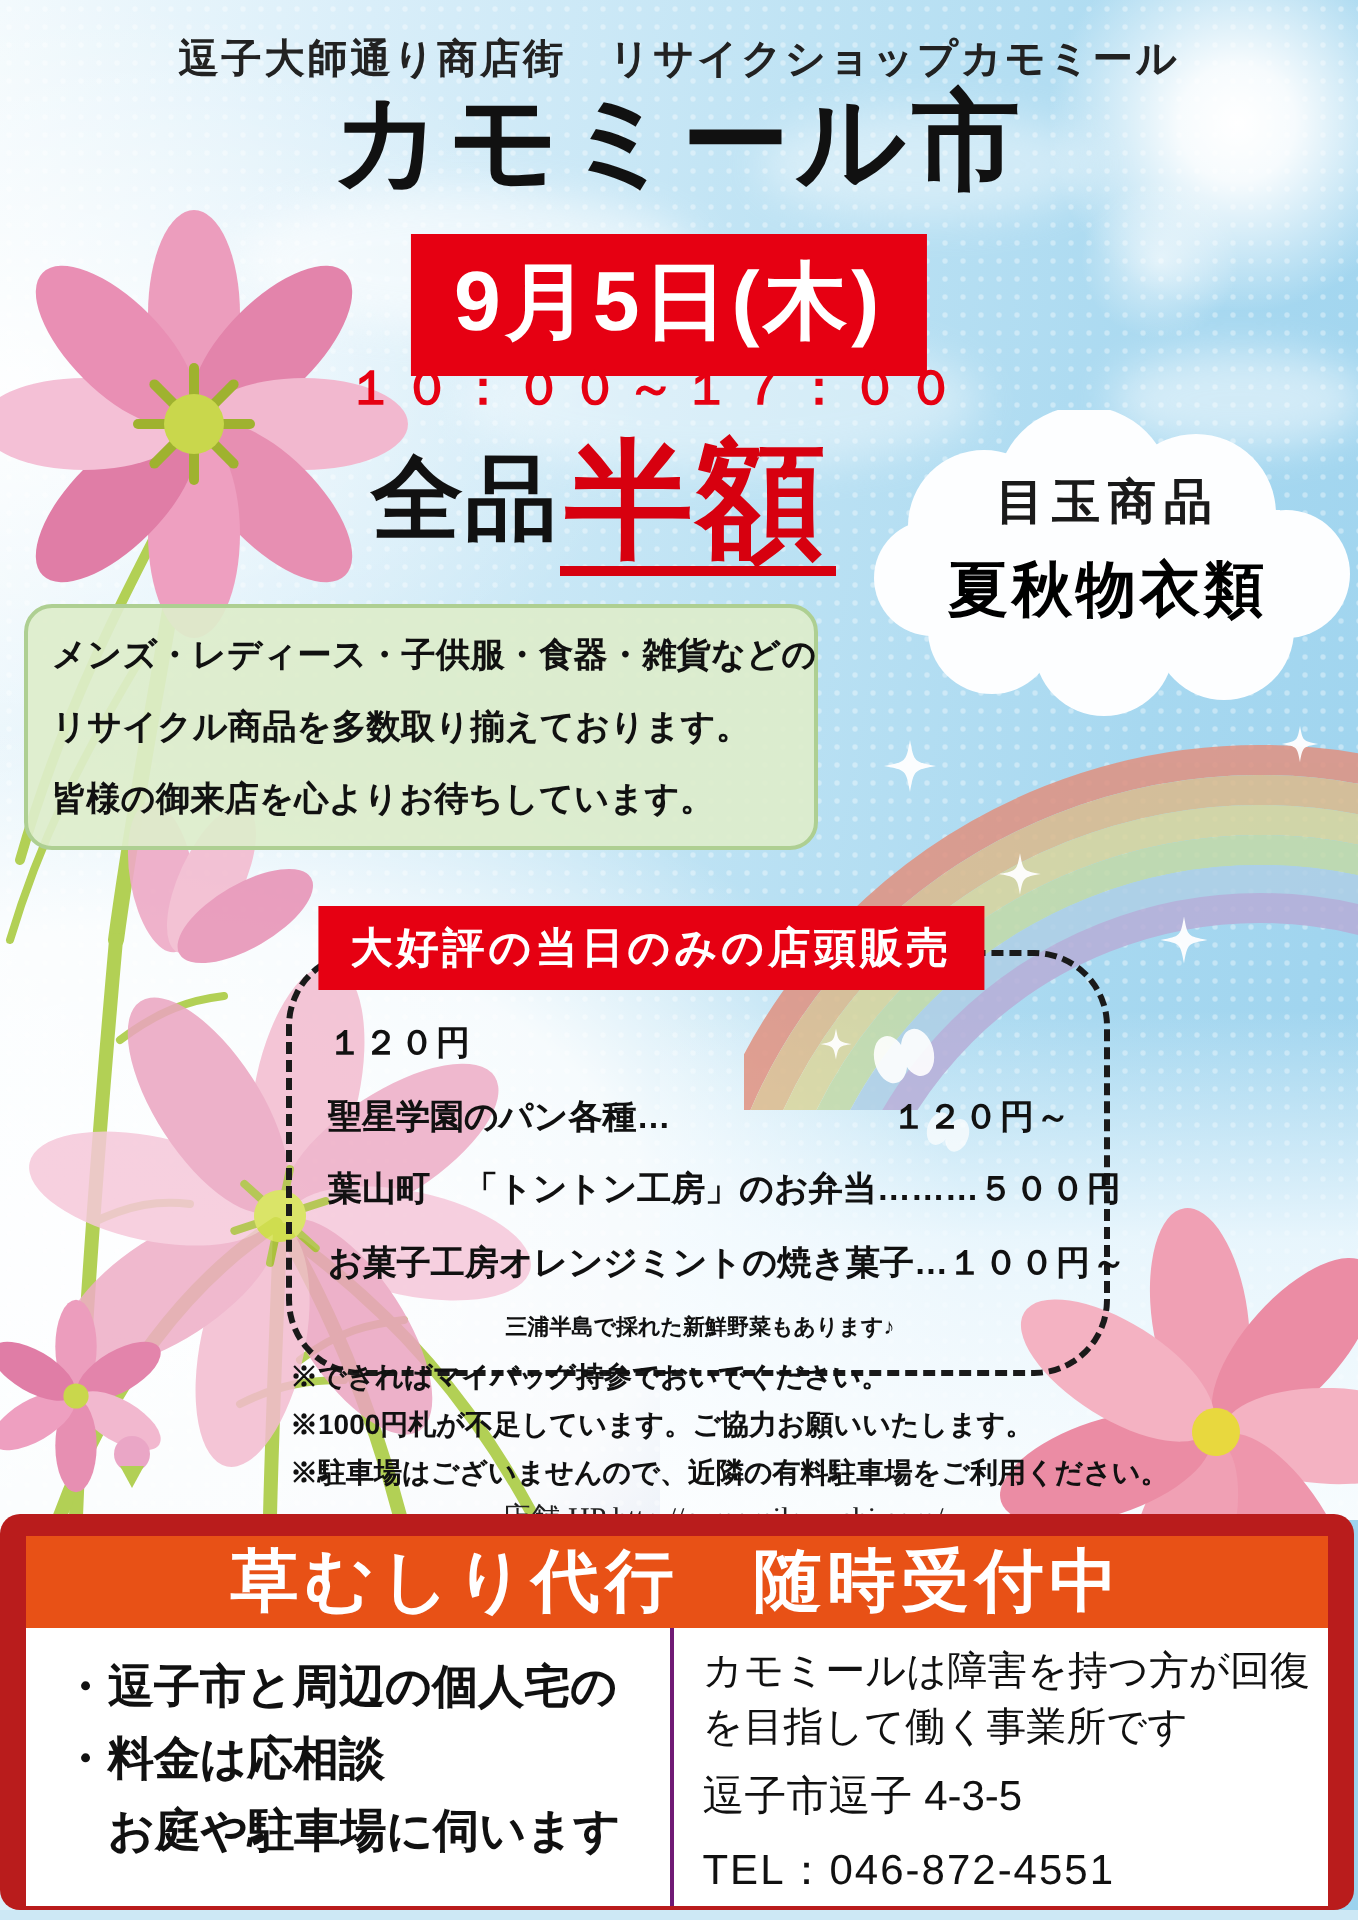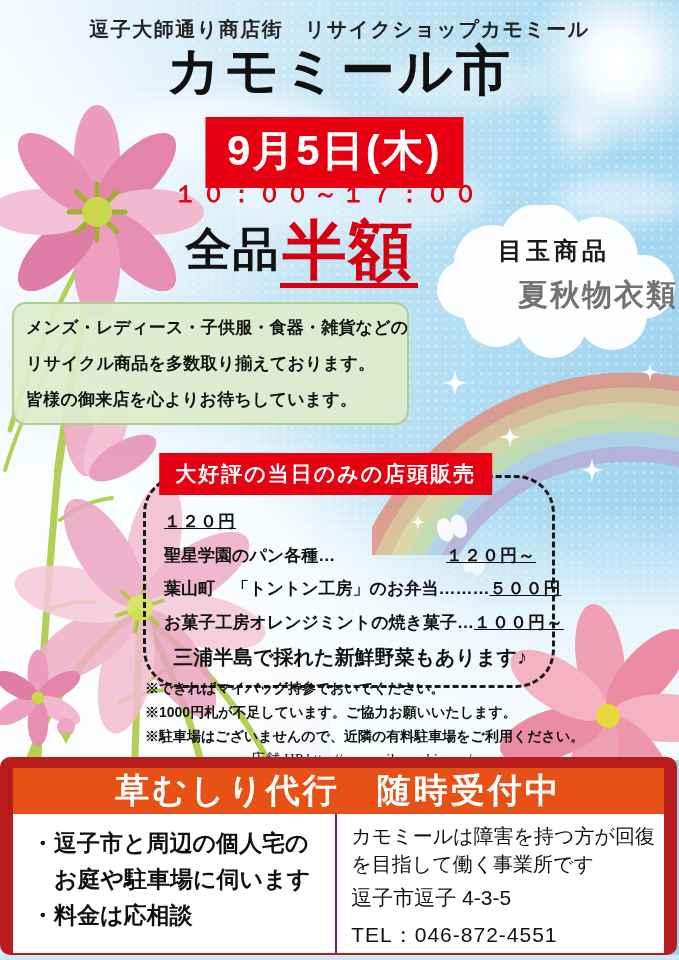--- a/index.html
+++ b/index.html
@@ -41,37 +41,37 @@
   .zenpin{font-size:46px;font-weight:700;color:#111;margin-bottom:7px;letter-spacing:1px;}
   .hangaku{font-size:64px;font-weight:800;color:#d7000f;border-bottom:5px solid #d7000f;
     line-height:1.02;padding:0 3px;letter-spacing:2px;}
   
   .cloud-bubble{left:430px;top:205px;width:248px;height:155px;}
   .cloud-bubble svg{position:absolute;inset:0;}
   .cloud-text{position:absolute;inset:0;text-align:center;}
   .featured-label{position:absolute;top:30px;width:100%;font-size:24px;font-weight:600;
     letter-spacing:4px;color:#1a1a1a;}
   .featured-item{position:absolute;top:70px;width:100%;font-size:30px;font-weight:700;
-    letter-spacing:2px;color:#737373;text-align:right;}
+    letter-spacing:2px;color:#000000;}
   
   .intro-box{left:12px;top:302px;width:397px;height:123px;box-sizing:border-box;
     background:rgba(221,237,203,.92);border:2px solid #aecf92;border-radius:14px;
     display:flex;flex-direction:column;justify-content:space-around;padding:6px 12px;}
   .intro-box div{font-size:17px;font-weight:700;letter-spacing:.2px;white-space:nowrap;}
   
   .sale-box{left:143px;top:475px;width:412px;height:213px;box-sizing:border-box;
     border:3px dashed #1a1a1a;border-radius:38px;display:flex;flex-direction:column;
     justify-content:space-between;padding:32px 16px 12px 18px;}
   .sale-heading{position:absolute;top:-25px;left:50%;transform:translateX(-57%);
     background:#e60012;color:#fff;font-size:21px;font-weight:700;padding:7px 16px;
     letter-spacing:2px;white-space:nowrap;}
   .sale-item{display:flex;justify-content:space-between;font-size:17px;font-weight:700;
     white-space:nowrap;}
-  .sale-item .price{letter-spacing:1px;text-decoration:underline;}
-  .sale-footer{text-align:center;font-size:20px;font-weight:700;padding-bottom:2px;}
+  .sale-item .price{letter-spacing:1px;}
+  .sale-footer{text-align:center;font-size:11px;font-weight:700;padding-bottom:2px;}
   
   .notes{left:145px;top:676px;width:432px;}
   .note-line{font-size:14px;font-weight:700;line-height:24px;color:#111;white-space:nowrap;}
   .homepage{font-family:"Liberation Serif",serif;font-size:15px;text-align:center;
     margin-top:2px;color:#222;}
   
   .bottom-section{left:0;top:757px;width:677px;height:198px;box-sizing:border-box;
     background:#b91c1c;border-radius:10px;padding:11px 13px 25px;display:flex;
     flex-direction:column;}
   .bottom-banner{height:58px;display:flex;align-items:center;justify-content:center;
@@ -291,22 +291,22 @@
     <div class="note-line">※1000円札が不足しています。ご協力お願いいたします。</div>
     <div class="note-line">※駐車場はございませんので、近隣の有料駐車場をご利用ください。</div>
     <div class="homepage">店舗 HP http://camomile-zushi.com/</div>
   </div>
 
   <div class="bottom-section abs">
     <div class="bottom-banner">草むしり代行　随時受付中</div>
     <div class="bottom-content">
       <div class="col-left">
         <div>・逗子市と周辺の個人宅の</div>
+        <div>・料金は応相談</div>
         <div>　お庭や駐車場に伺います</div>
-        <div>・料金は応相談</div>
       </div>
       <div class="col-right">
         <div class="svc-desc">カモミールは障害を持つ方が回復</div>
         <div class="svc-desc">を目指して働く事業所です</div>
         <div class="svc-addr">逗子市逗子 4-3-5</div>
         <div class="svc-tel">TEL：046-872-4551</div>
       </div>
     </div>
   </div>
 

